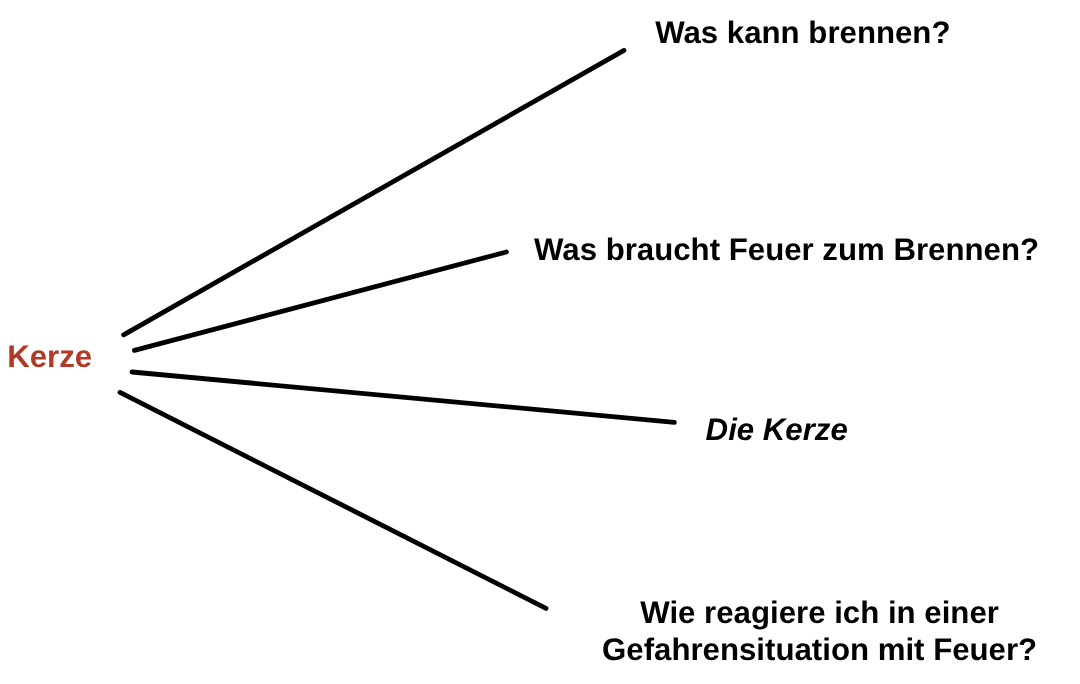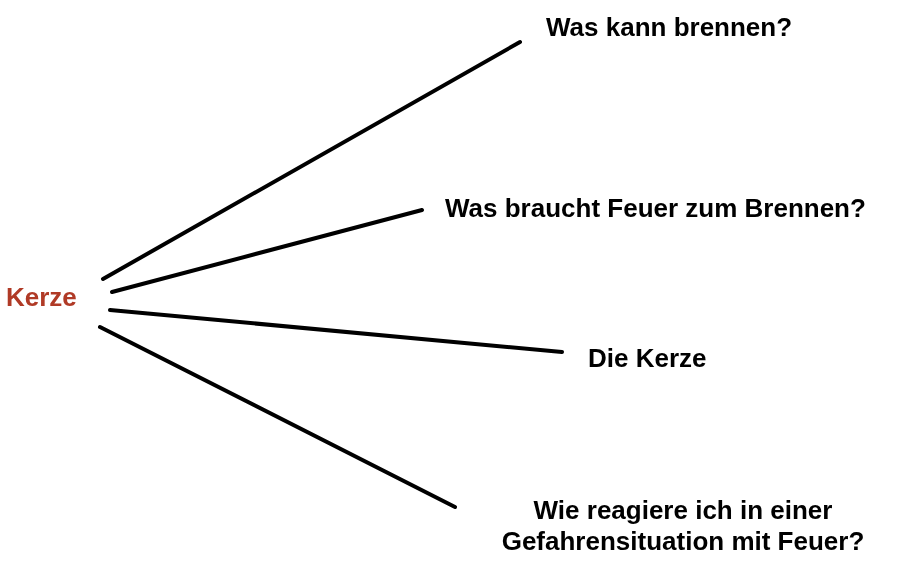--- a/index.html
+++ b/index.html
@@ -29,21 +29,21 @@
     line-height: 26px;
     color: #000000;
     white-space: nowrap;
   }
   .center-node {
     left: 6px;
     top: 284px;
   }
   .branch-0 { left: 546px; top: 14px; }
   .branch-1 { left: 445px; top: 195px; }
-  .branch-2 { left: 588px; top: 345px; }
+  .branch-2 { left: 588px; top: 345px; font-style: italic; }
   .branch-3 {
     left: 443px;
     top: 495px;
     width: 480px;
     text-align: center;
     white-space: normal;
     line-height: 31px;
   }
 </style>
 </head>

